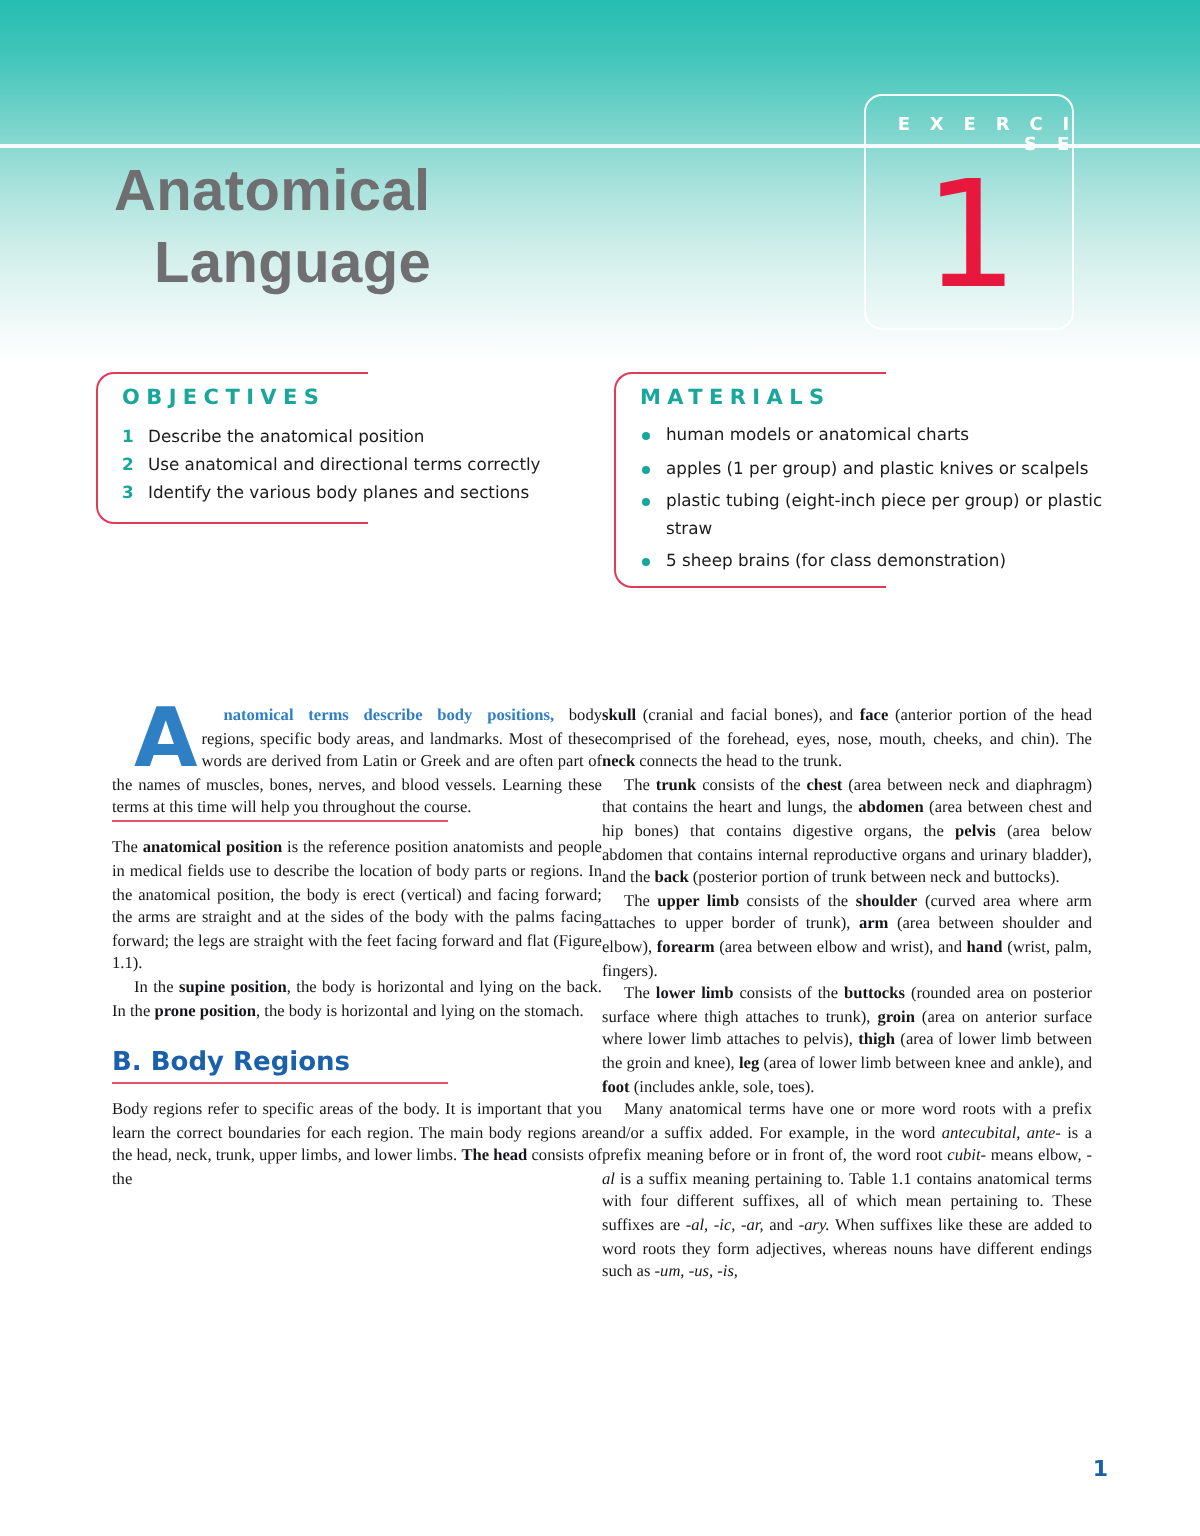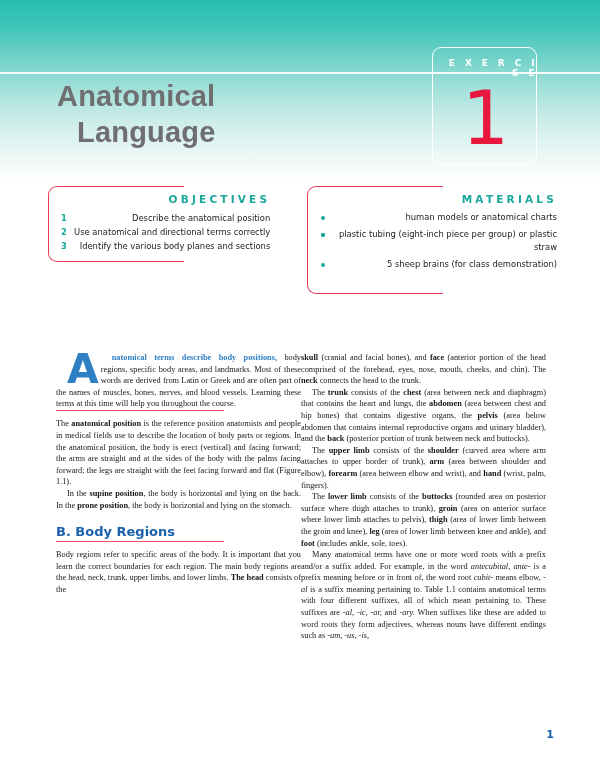--- a/index.html
+++ b/index.html
@@ -111,21 +111,20 @@
     font-size: 10.5px;
     font-weight: bold;
     letter-spacing: 3.2px;
     color: #1aa79b;
     margin: 0 0 6px 0;
   }
   .panel-body {
     position: absolute;
     left: 13px;
     top: 7px;
-    text-align: right;
   }
   ol.obj-list, ul.mat-list {
     list-style: none;
     margin: 0;
     padding: 0;
   }
   ol.obj-list li {
     font-family: "DejaVu Sans", sans-serif;
     font-size: 8.4px;
     line-height: 14px;
@@ -263,21 +262,21 @@
       </ol>
   </div>
 </div>
 
 <div class="panel" id="materials-panel">
   <div class="bracket"></div>
   <div class="panel-body">
     <div class="panel-heading">MATERIALS</div>
     <ul class="mat-list" id="materials-list">
         <li><span class="dot"></span><span>human models or anatomical charts</span></li>
-        <li><span class="dot"></span></li>
+        <li><span class="dot"></span><span>apples (1 per group) and plastic knives or scalpels</span></li>
         <li><span class="dot"></span><span>plastic tubing (eight-inch piece per group) or plastic straw</span></li>
         <li><span class="dot"></span><span>5 sheep brains (for class demonstration)</span></li>
       </ul>
   </div>
 </div>
 
 <div class="columns">
 
   <div class="col left">
     <p class="dropcap-para">

